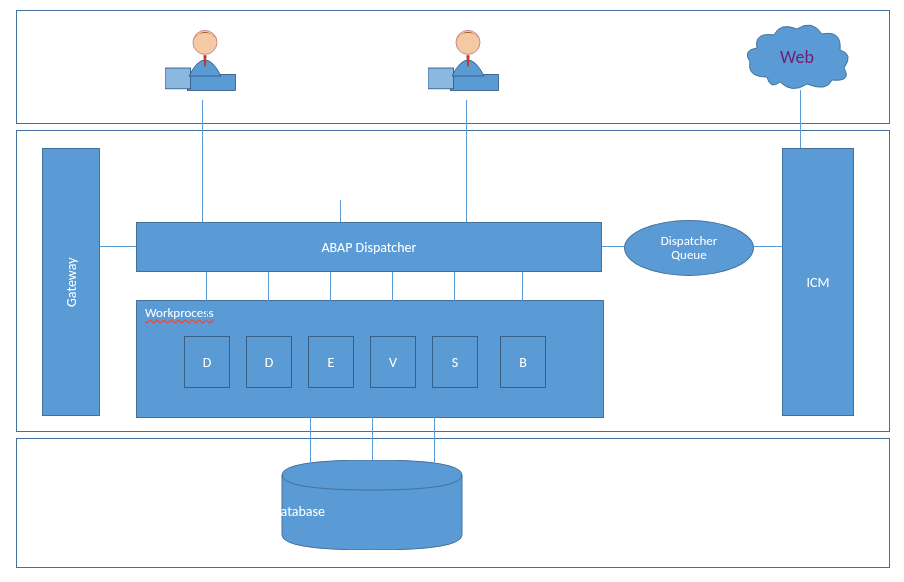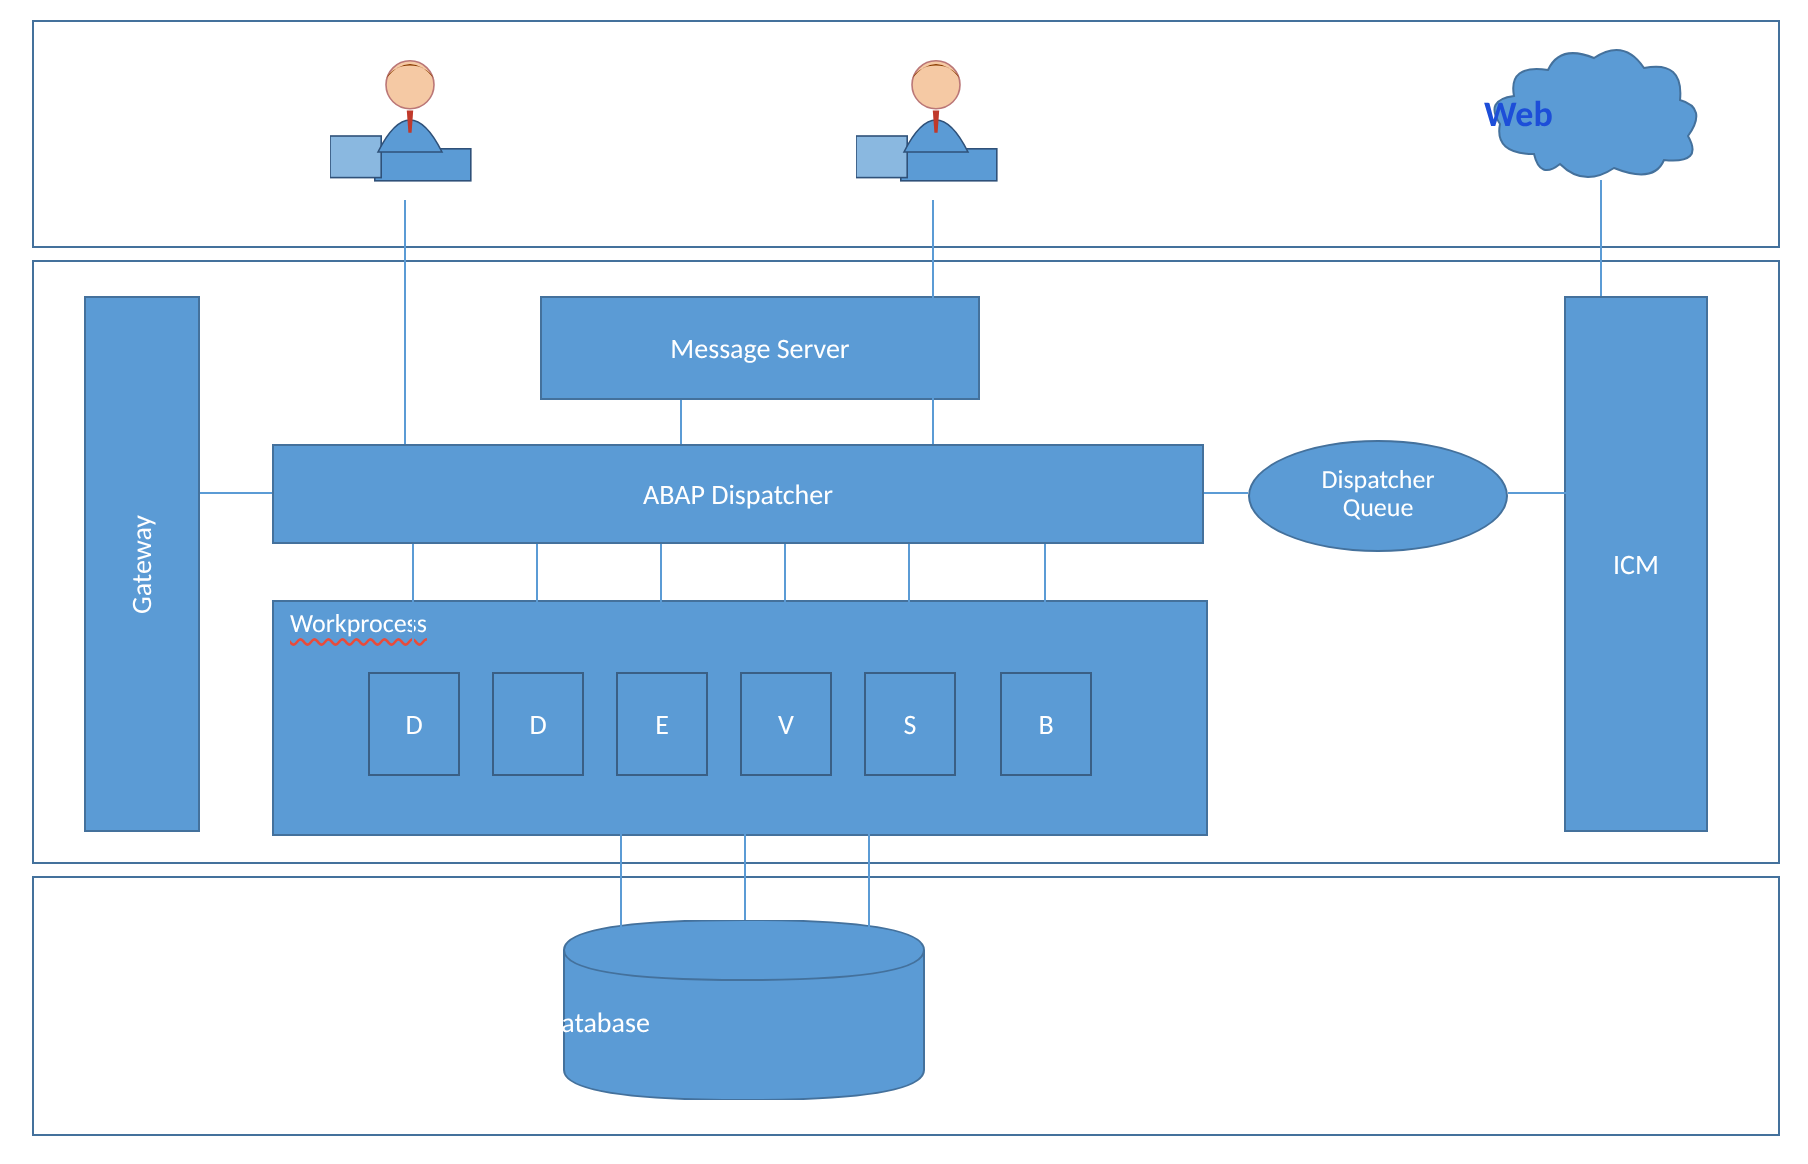--- a/index.html
+++ b/index.html
@@ -66,23 +66,23 @@
     font-size:13px;
   }
   .line {
     position: absolute;
     background: #5B9BD5;
   }
   .line-h { height: 1px; }
   .line-v { width: 1px; }
   .cloud {
     position: absolute;
-    color: #1d4ed8;
+    color: #701a75;
     font-size: 18px;
-    display:flex; align-items:center; font-weight:bold;
+    display:flex; align-items:center; justify-content:center;
   }
   .cloud svg { position:absolute; top:0; left:0; width:100%; height:100%; }
   .cloud .txt { position:relative; z-index:2; }
   .db {
     position: absolute;
   }
   .db svg { position:absolute; inset:0; width:100%; height:100%; }
   .db .txt { position:absolute; width:100%; text-align:left; color:#fff; top:48%; font-size:14px; }
   .user-icon { position:absolute; }
 </style>
@@ -123,23 +123,20 @@
     <svg viewBox="0 0 110 70">
       <path d="M25 55 Q5 55 8 40 Q0 28 15 26 Q12 10 32 13 Q38 0 55 7 Q70 -3 80 12 Q100 8 98 28 Q112 32 102 46 Q110 60 90 58 Q85 70 65 62 Q50 72 38 60 Q28 68 25 55 Z" fill="#5B9BD5" stroke="#44719C"></path>
     </svg>
     <span class="txt">Web</span>
   </div>
 
   <div class="box vert-box" style="left:32px; top:138px; width:58px; height:268px;">
     <span>Gateway</span>
   </div>
 
-  <div class="box" style="left:260px; top:138px; width:220px; height:52px;">
-    <span>Message Server</span>
-  </div>
 
   <div class="box ellipse" style="left:614px; top:210px; width:130px; height:56px;">
     <span>Dispatcher</span>
     <span>Queue</span>
   </div>
 
   <div class="box" style="left:126px; top:212px; width:466px; height:50px;">
     <span>ABAP Dispatcher</span>
   </div>
 

